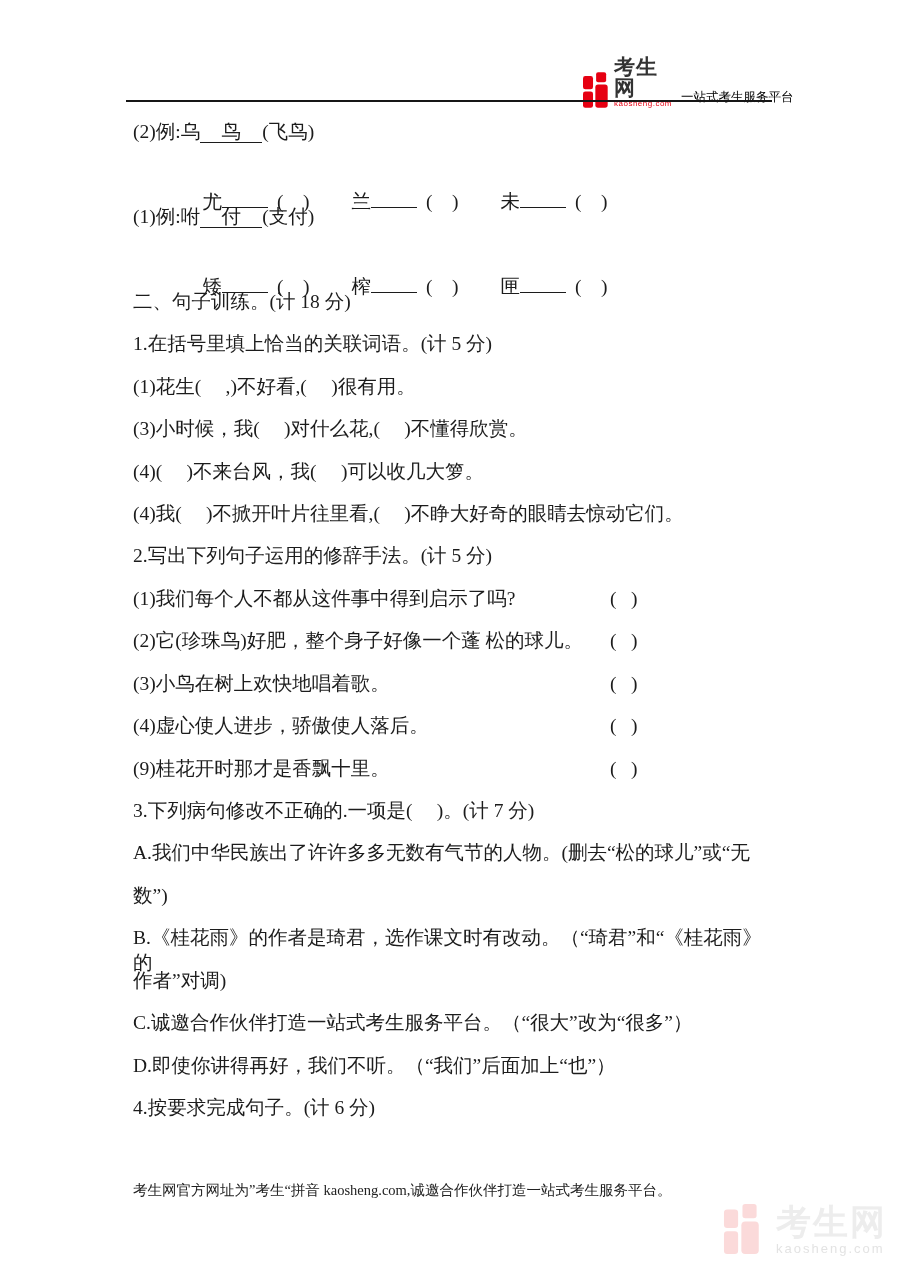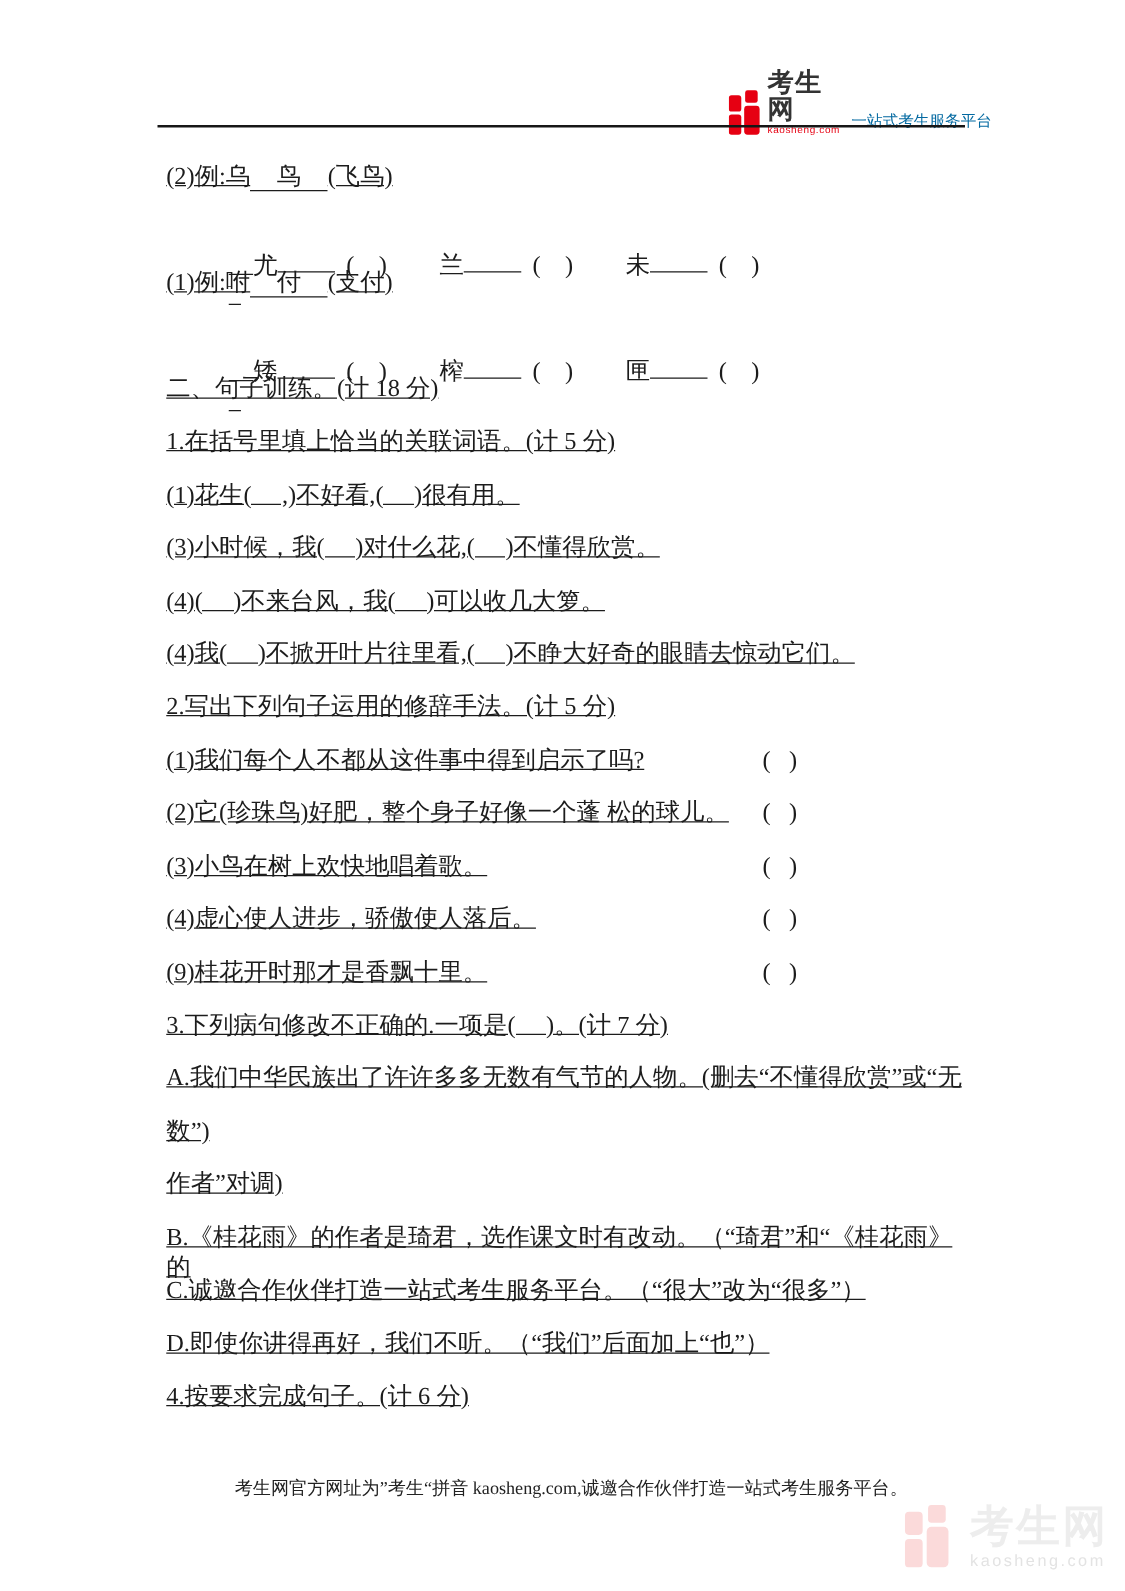--- a/index.html
+++ b/index.html
@@ -7,34 +7,34 @@
     width:900px;height:1273px;position:relative;background:#ffffff;
     font-family:"Liberation Serif","DejaVu Serif",serif;
     color:#1c1c1c;overflow:hidden;
   }
   
   .header{position:absolute;top:56px;left:583px;width:190px;display:flex;align-items:flex-end;}
   .logo-mark{width:27px;height:36px;flex:0 0 auto;}
   .brand-col{margin-left:4px;line-height:1;}
   .brand-name{font-size:21px;font-weight:bold;color:#333;font-family:"Liberation Sans",sans-serif;letter-spacing:1px;}
   .brand-domain{font-size:8px;color:#e60012;font-family:"Liberation Sans",sans-serif;letter-spacing:.5px;margin-top:2px;}
-  .tagline{font-size:12.5px;color:#0369a1;font-family:"Liberation Sans",sans-serif;margin-left:9px;margin-bottom:2px;white-space:nowrap;}
+  .tagline{font-size:12.5px;color:#000000;font-family:"Liberation Sans",sans-serif;margin-left:9px;margin-bottom:2px;white-space:nowrap;}
   .rule{position:absolute;top:100px;left:126px;width:646px;height:2px;background:#161616;}
   
-  .doc{position:absolute;left:133px;top:130px;width:648px;text-decoration:underline;}
+  .doc{position:absolute;left:133px;top:120px;width:648px;}
   .line{height:42.45px;white-space:pre-wrap;font-size:19.5px;line-height:1.25;}
   .indent{padding-left:50px;}
   .ublank{display:inline-block;min-width:62px;text-align:center;border-bottom:1.6px solid #1c1c1c;line-height:1.1;}
   .fill-group{display:inline-block;margin-right:42px;}
   .blank{display:inline-block;width:46px;height:20px;border-bottom:1.6px solid #1c1c1c;vertical-align:baseline;}
   .fill-paren{margin-left:9px;}
   .q2line{position:relative;}
   .ansparen{position:absolute;left:477px;top:0;}
   
-  .footer{position:absolute;top:1181px;left:133px;width:648px;text-align:center;font-size:14.5px;color:#222;white-space:pre-wrap;}
+  .footer{position:absolute;top:1181px;left:133px;width:648px;text-align:left;font-size:14.5px;color:#222;white-space:pre-wrap;}
   
   .watermark{position:absolute;left:716px;top:1204px;display:flex;align-items:flex-start;}
   .wm-mark{width:54px;height:50px;}
   .wm-col{margin-left:6px;line-height:1;}
   .wm-brand{font-size:35px;font-weight:bold;color:#ededed;font-family:"Liberation Sans",sans-serif;letter-spacing:2px;}
   .wm-domain{font-size:13px;color:#e3e3e3;font-family:"Liberation Sans",sans-serif;letter-spacing:2px;margin-top:3px;}
 </style>
 </head>
 <body>
 
@@ -76,24 +76,24 @@
   <div class="line">(4)我(     )不掀开叶片往里看,(     )不睁大好奇的眼睛去惊动它们。</div>
 
   <div class="line">2.写出下列句子运用的修辞手法。(计 5 分)</div>
   <div class="line q2line"><span>(1)我们每个人不都从这件事中得到启示了吗?</span><span class="ansparen">(   )</span></div>
   <div class="line q2line"><span>(2)它(珍珠鸟)好肥，整个身子好像一个蓬 松的球儿。</span><span class="ansparen">(   )</span></div>
   <div class="line q2line"><span>(3)小鸟在树上欢快地唱着歌。</span><span class="ansparen">(   )</span></div>
   <div class="line q2line"><span>(4)虚心使人进步，骄傲使人落后。</span><span class="ansparen">(   )</span></div>
   <div class="line q2line"><span>(9)桂花开时那才是香飘十里。</span><span class="ansparen">(   )</span></div>
 
   <div class="line">3.下列病句修改不正确的.一项是(     )。(计 7 分)</div>
-  <div class="line">A.我们中华民族出了许许多多无数有气节的人物。(删去“不懂得欣赏”或“无</div>
+  <div class="line">A.我们中华民族出了许许多多无数有气节的人物。(删去“松的球儿”或“无</div>
   <div class="line">数”)</div>
+  <div class="line">B.《桂花雨》的作者是琦君，选作课文时有改动。（“琦君”和“《桂花雨》的</div>
   <div class="line">作者”对调)</div>
-  <div class="line">B.《桂花雨》的作者是琦君，选作课文时有改动。（“琦君”和“《桂花雨》的</div>
   <div class="line">C.诚邀合作伙伴打造一站式考生服务平台。（“很大”改为“很多”）</div>
   <div class="line">D.即使你讲得再好，我们不听。（“我们”后面加上“也”）</div>
 
   <div class="line">4.按要求完成句子。(计 6 分)</div>
 </div>
 
 <div class="footer">考生网官方网址为”考生“拼音 kaosheng.com,诚邀合作伙伴打造一站式考生服务平台。</div>
 
 <div class="watermark">
   <svg class="wm-mark" viewBox="0 0 70 92">

